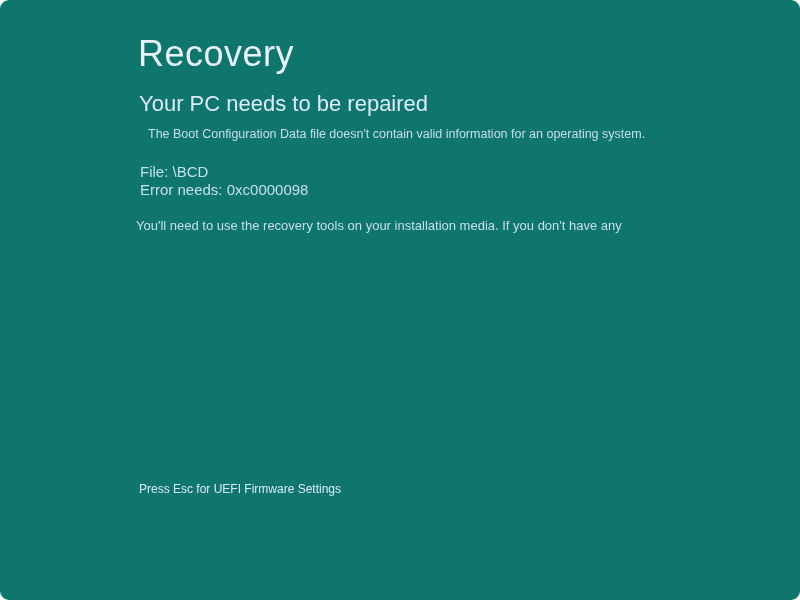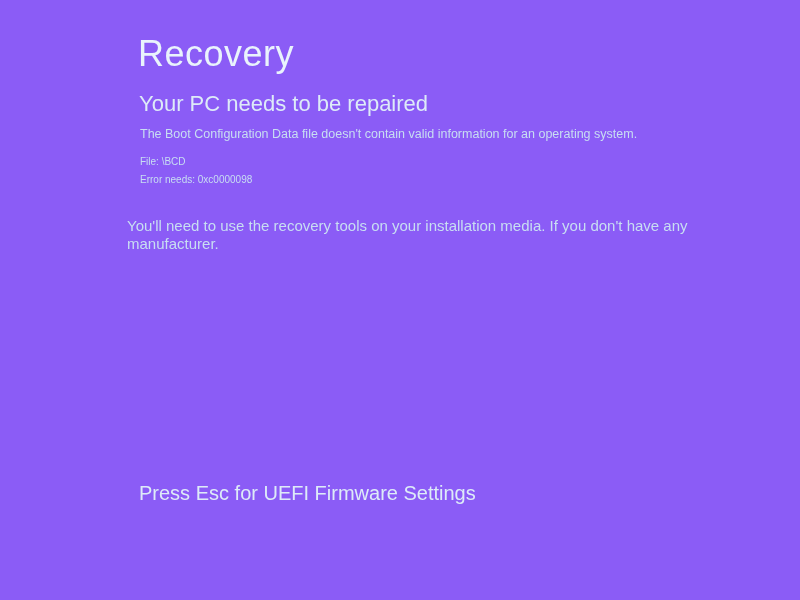--- a/index.html
+++ b/index.html
@@ -41,62 +41,61 @@
     position: absolute;
     left: 140px;
     top: 127px;
     font-size: 12.5px;
     color: #c8def2;
     white-space: nowrap;
   }
   .file-block {
     position: absolute;
     left: 140px;
-    top: 153px;
-    font-size: 10px;
+    top: 163px;
+    font-size: 15px;
     line-height: 18px;
     color: #c8def2;
   }
   .instructions {
     position: absolute;
-    left: 127px;
+    left: 136px;
     top: 217px;
-    font-size: 15px;
+    font-size: 13px;
     line-height: 18px;
     color: #c8def2;
   }
   .footer-hint {
     position: absolute;
     left: 139px;
     top: 482px;
-    font-size: 20px;
+    font-size: 12px;
     font-weight: 400;
     color: #ddebf8;
     white-space: nowrap;
   }
   .line {
     white-space: nowrap;
   }
 </style>
 </head>
 <body>
 
-<div class="screen" style="background: #8b5cf6;">
+<div class="screen" style="background: #0f766e; border-radius: 9px;">
 
   <div class="title" style="color: rgb(233, 243, 252);">Recovery</div>
 
   <div class="subtitle" style="color: rgb(221, 235, 248);">Your PC needs to be repaired</div>
 
-  <div class="description" style="color: rgb(200, 222, 242);">The Boot Configuration Data file doesn't contain valid information for an operating system.</div>
+  <div class="description" style="color: rgb(200, 222, 242); margin-left: 8px;">The Boot Configuration Data file doesn't contain valid information for an operating system.</div>
 
   <div class="file-block" style="color: rgb(200, 222, 242);">
     <div class="line">File: \BCD</div>
     <div class="line">Error needs: 0xc0000098</div>
   </div>
 
   <div class="instructions" style="color: rgb(200, 222, 242);">
     <div class="line">You'll need to use the recovery tools on your installation media. If you don't have any</div>
-    <div class="line">manufacturer.</div>
   </div>
 
   <div class="footer-hint" style="color: rgb(221, 235, 248);">Press Esc for UEFI Firmware Settings</div>
 
 </div>
 
 </body></html>

